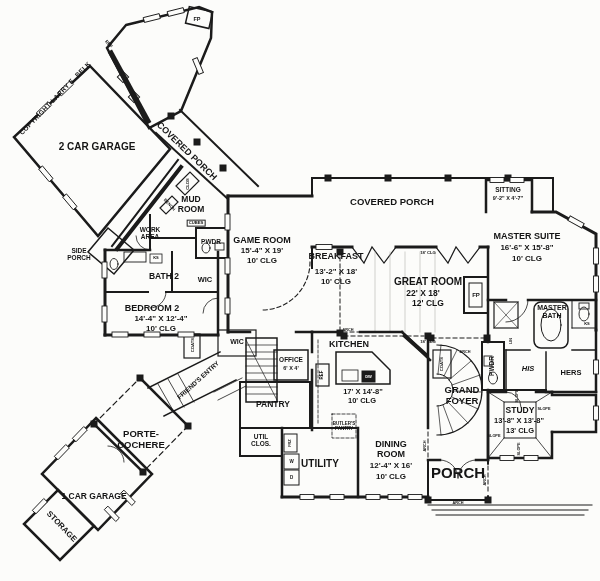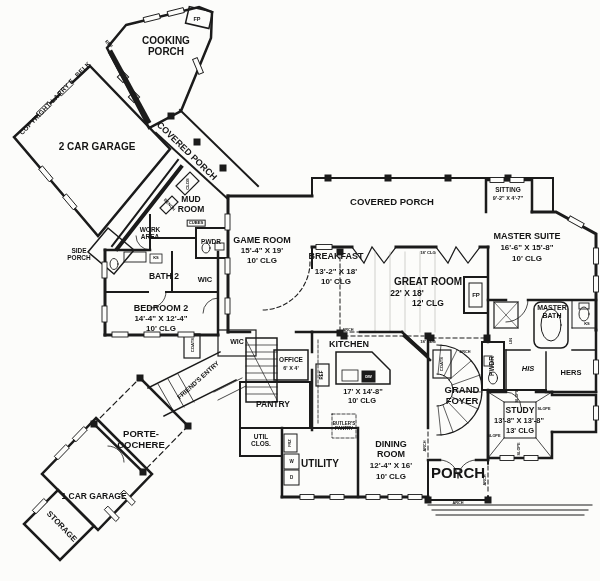--- a/index.html
+++ b/index.html
@@ -282,36 +282,35 @@
 
   <g stroke-width="0.8">
     <path d="M218,298 A15,15 0 0 0 203,313"></path>
     <path d="M150,250 A14,14 0 0 1 136,236"></path>
   </g>
 </g>
 </svg>
 
 <div class="lbl nw" style="left:55px;top:98px;font-size:6.5px;letter-spacing:.4px;transform:translate(-50%,-50%) rotate(-46deg);">COPYRIGHT LARRY E. BELK</div>
 
-<div class="lbl" style="left:166px;top:46px;width:66px;font-size:10px;">COOKING PORCH</div>
 <div class="lbl nw" style="left:197px;top:19px;font-size:5.5px;">FP</div>
 <div class="lbl nw" style="left:109px;top:44px;font-size:4.5px;transform:translate(-50%,-50%) rotate(47deg);">REF</div>
 <div class="lbl nw" style="left:187px;top:151px;font-size:9px;transform:translate(-50%,-50%) rotate(44deg);">COVERED PORCH</div>
 <div class="lbl nw" style="left:97px;top:147px;font-size:10px;">2 CAR GARAGE</div>
 <div class="lbl" style="left:79px;top:254px;width:36px;font-size:6.5px;">SIDE PORCH</div>
 <div class="lbl" style="left:150px;top:233px;width:36px;font-size:6.5px;">WORK AREA</div>
 <div class="lbl" style="left:191px;top:205px;width:44px;font-size:8.5px;">MUD ROOM</div>
 <div class="lbl nw" style="left:188px;top:184px;font-size:4.2px;transform:translate(-50%,-50%) rotate(-90deg);">CLOS</div>
 <div class="lbl nw" style="left:169px;top:205px;font-size:4.2px;transform:translate(-50%,-50%) rotate(48deg);">BENCH</div>
 <div class="lbl nw bx" style="left:196px;top:223px;font-size:4.2px;">CUBES</div>
 <div class="lbl nw" style="left:211px;top:242px;font-size:6.5px;">PWDR</div>
 <div class="lbl nw" style="left:164px;top:277px;font-size:8.5px;">BATH 2</div>
 <div class="lbl nw" style="left:156px;top:258px;font-size:4px;">KS</div>
 <div class="lbl nw" style="left:205px;top:280px;font-size:7.5px;">WIC</div>
-<div class="lbl nw" style="left:161px;top:308px;font-size:9px;text-align:center;">BEDROOM 2</div>
+<div class="lbl nw" style="left:152px;top:308px;font-size:9px;text-align:center;">BEDROOM 2</div>
 <div class="lbl nw" style="left:161px;top:319px;font-size:8px;">14'-4" X 12'-4"</div>
 <div class="lbl nw" style="left:161px;top:329px;font-size:8px;">10' CLG</div>
 <div class="lbl nw" style="left:237px;top:342px;font-size:7px;">WIC</div>
 <div class="lbl nw" style="left:193px;top:345px;font-size:4.2px;transform:translate(-50%,-50%) rotate(-90deg);">COATS</div>
 <div class="lbl nw" style="left:198px;top:380px;font-size:6.5px;transform:translate(-50%,-50%) rotate(-42deg);">FRIEND'S ENTRY</div>
 
 <div class="lbl nw" style="left:262px;top:240px;font-size:9px;">GAME ROOM</div>
 <div class="lbl nw" style="left:262px;top:251px;font-size:8px;">15'-4" X 19'</div>
 <div class="lbl nw" style="left:262px;top:261px;font-size:8px;">10' CLG</div>
 <div class="lbl nw" style="left:336px;top:256px;font-size:9px;">BREAKFAST</div>
@@ -320,21 +319,21 @@
 <div class="lbl nw" style="left:392px;top:202px;font-size:9.5px;">COVERED PORCH</div>
 <div class="lbl nw" style="left:428px;top:253px;font-size:4.2px;">18' CLG</div>
 <div class="lbl nw" style="left:428px;top:342px;font-size:4.2px;">18' CLG</div>
 
 <div class="lbl nw" style="left:508px;top:190px;font-size:6.5px;">SITTING</div>
 <div class="lbl nw" style="left:508px;top:198px;font-size:5.5px;">9'-2" X 4'-7"</div>
 <div class="lbl nw" style="left:527px;top:236px;font-size:9px;">MASTER SUITE</div>
 <div class="lbl nw" style="left:527px;top:248px;font-size:8px;">16'-6" X 15'-8"</div>
 <div class="lbl nw" style="left:527px;top:259px;font-size:8px;">10' CLG</div>
 <div class="lbl nw" style="left:428px;top:282px;font-size:10px;">GREAT ROOM</div>
-<div class="lbl nw" style="left:407px;top:294px;font-size:8.5px;">22' X 18'</div>
+<div class="lbl nw" style="left:423px;top:294px;font-size:8.5px;">22' X 18'</div>
 <div class="lbl nw" style="left:428px;top:304px;font-size:8.5px;">12' CLG</div>
 <div class="lbl nw" style="left:476px;top:295px;font-size:6px;">FP</div>
 <div class="lbl" style="left:552px;top:312px;width:46px;font-size:7px;">MASTER BATH</div>
 <div class="lbl nw" style="left:511px;top:341px;font-size:3.8px;transform:translate(-50%,-50%) rotate(-90deg);">LIN</div>
 <div class="lbl nw" style="left:587px;top:324px;font-size:4px;">KS</div>
 <div class="lbl nw" style="left:528px;top:369px;font-size:7.5px;font-style:italic;">HIS</div>
 <div class="lbl nw" style="left:571px;top:373px;font-size:7.5px;">HERS</div>
 <div class="lbl nw" style="left:492px;top:366px;font-size:6.5px;transform:translate(-50%,-50%) rotate(-90deg);">PWDR</div>
 
 <div class="lbl nw" style="left:349px;top:344px;font-size:9px;">KITCHEN</div>

